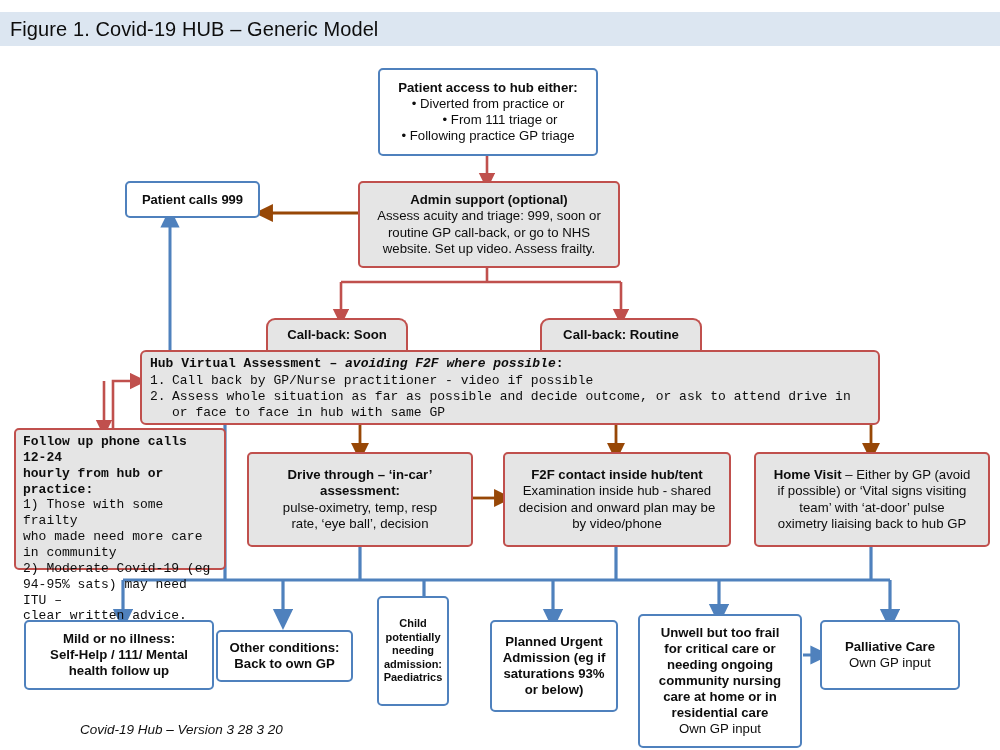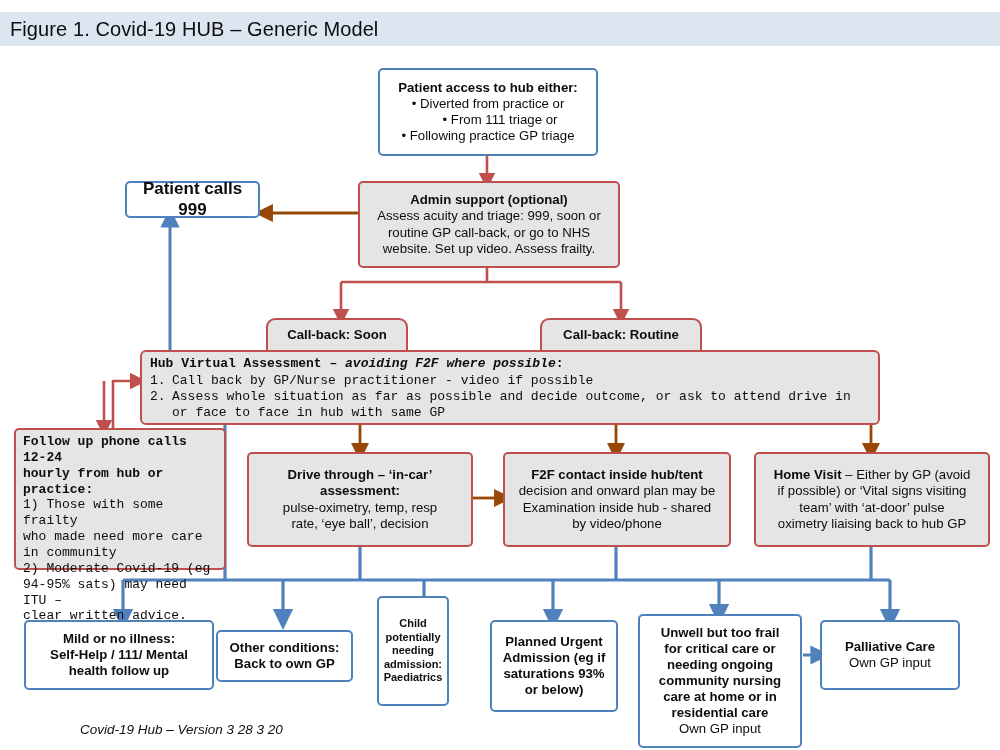--- a/index.html
+++ b/index.html
@@ -145,21 +145,21 @@
 
   <div class="box blue pad" style="left:378px;top:68px;width:220px;height:88px;font-size:13.2px;">
     <span class="b">Patient access to hub either:</span>
     <ul class="bullets">
       <li>•   Diverted from practice or</li>
       <li style="padding-left:24px">•   From 111 triage or</li>
       <li>•   Following practice GP triage</li>
     </ul>
   </div>
 
-  <div class="box blue pad" style="left:125px;top:181px;width:135px;height:37px;font-size:17px;">
+  <div class="box blue pad" style="left:125px;top:181px;width:135px;height:37px;font-size:13px;">
     <span class="b">Patient calls 999</span>
   </div>
 
   <div class="box red pad" style="left:358px;top:181px;width:262px;height:87px;font-size:13.2px;">
     <span class="b">Admin support (optional)</span>
     <span class="ln">Assess acuity and triage: 999, soon or</span>
     <span class="ln">routine GP call-back, or go to NHS</span>
     <span class="ln">website. Set up video. Assess frailty.</span>
   </div>
 
@@ -200,22 +200,22 @@
 
   <div class="box red pad" style="left:247px;top:452px;width:226px;height:95px;font-size:13.2px;">
     <span class="b ln">Drive through – ‘in-car’</span>
     <span class="b ln">assessment:</span>
     <span class="ln">pulse-oximetry, temp,  resp</span>
     <span class="ln">rate, ‘eye ball’, decision</span>
   </div>
 
   <div class="box red pad" style="left:503px;top:452px;width:228px;height:95px;font-size:13.2px;">
     <span class="b ln">F2F contact inside hub/tent</span>
+    <span class="ln">Examination inside hub - shared</span>
     <span class="ln">decision and onward plan may be</span>
-    <span class="ln">Examination inside hub - shared</span>
     <span class="ln">by video/phone</span>
   </div>
 
   <div class="box red pad" style="left:754px;top:452px;width:236px;height:95px;font-size:13.2px;">
     <span class="ln"><span class="b">Home Visit</span><span> – Either by GP (avoid</span></span>
     <span class="ln">if possible) or ‘Vital signs visiting</span>
     <span class="ln">team’ with ‘at-door’ pulse</span>
     <span class="ln">oximetry liaising back to hub GP</span>
   </div>
 

